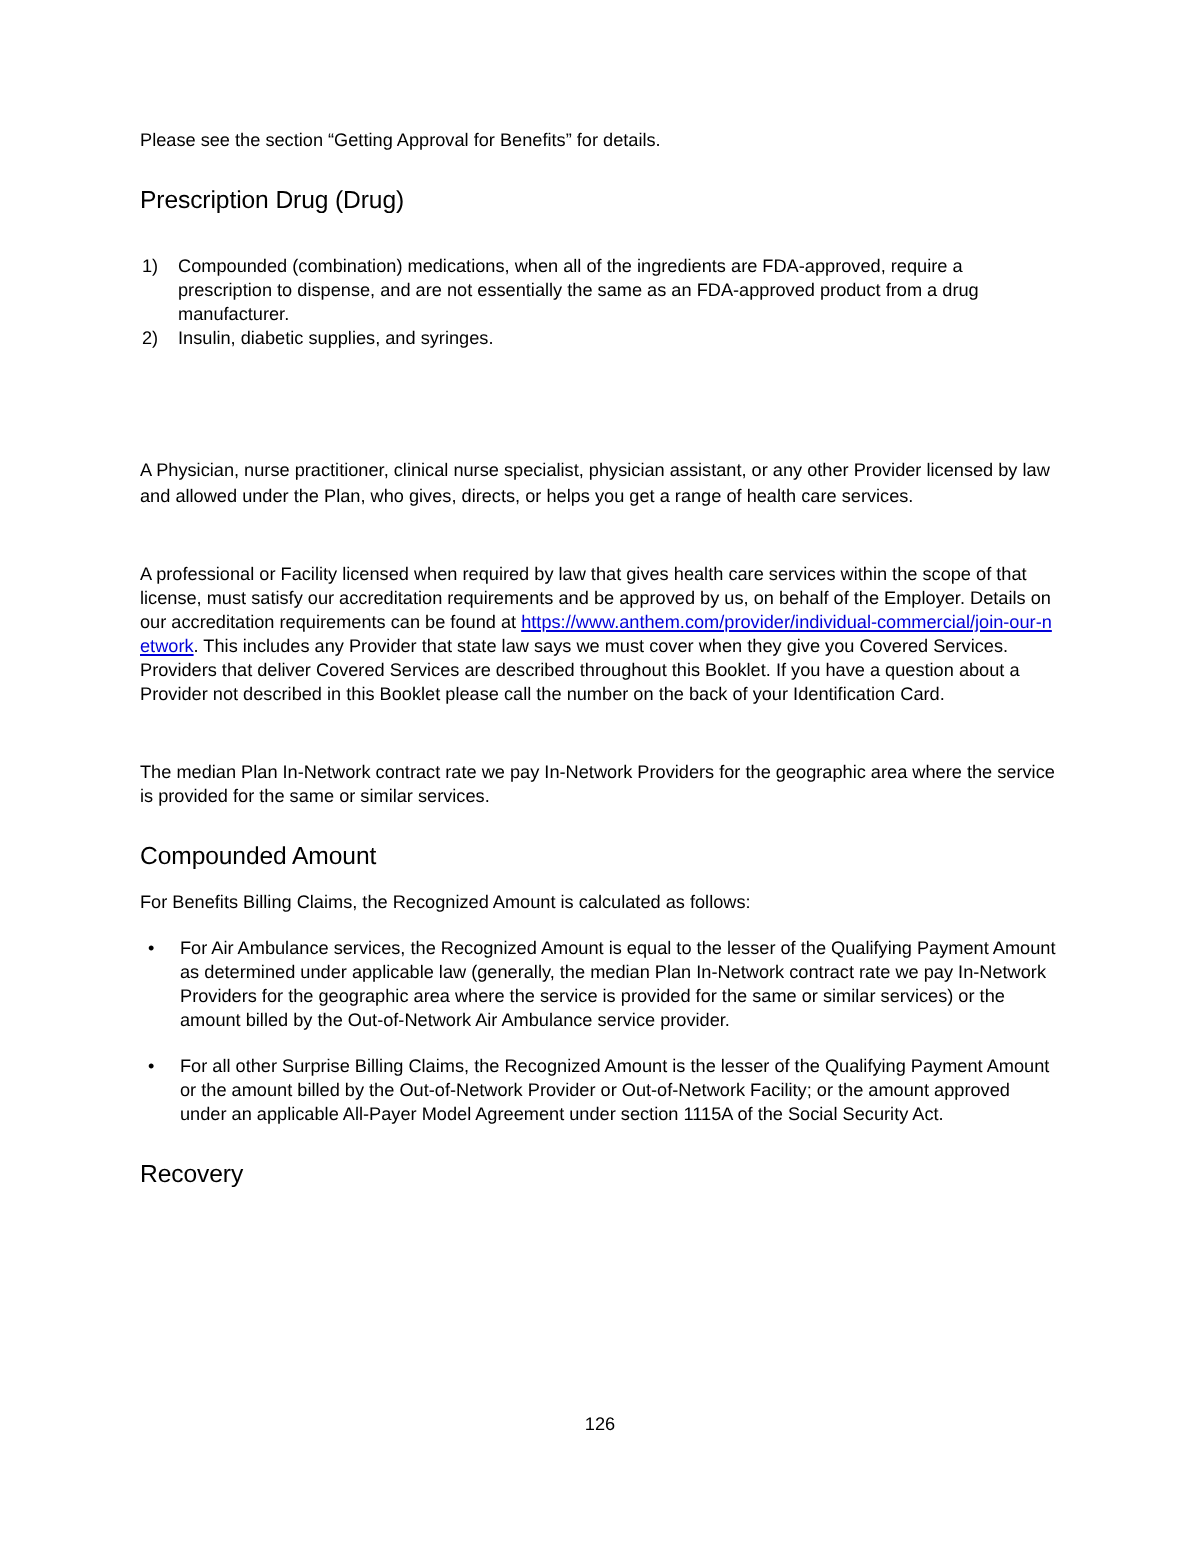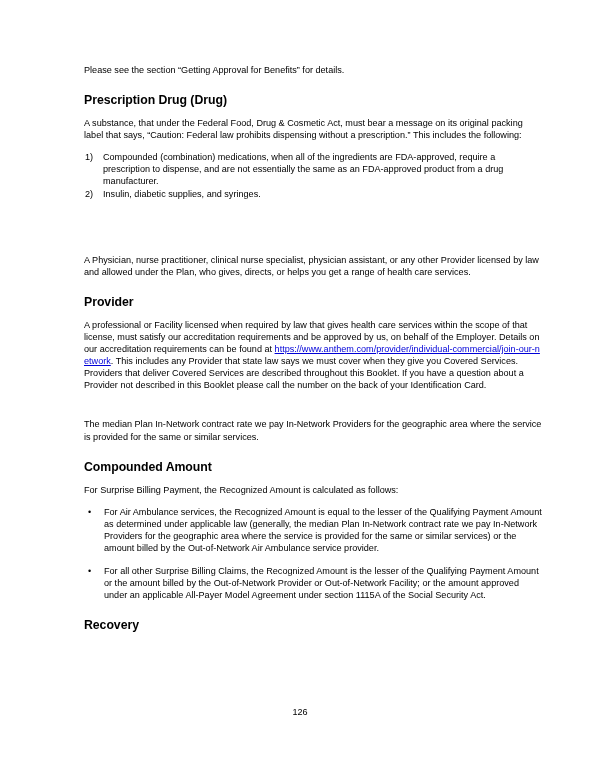--- a/index.html
+++ b/index.html
@@ -16,34 +16,34 @@
   }
   .page {
     position: relative;
     width: 600px;
     height: 776px;
     background: #ffffff;
     box-sizing: border-box;
   }
   .content {
     position: absolute;
-    left: 84px;
+    left: 70px;
     top: 64px;
     width: 459px;
   }
   p.body-text {
     font-size: 9.1px;
     line-height: 12.1px;
     margin: 0;
     text-align: left;
   }
   h2.section-heading {
     font-size: 12.3px;
     line-height: 14px;
-    font-weight: bold;
+    font-weight: normal;
     margin: 0;
     letter-spacing: -0.05px;
   }
   .gap-intro-heading { height: 17px; }
   .gap-heading-body  { height: 10px; }
   .gap-body-heading  { height: 17px; }
   .gap-body-list     { height: 10px; }
   .gap-list-heading  { height: 17px; }
 
   ol.num-list {
@@ -109,21 +109,20 @@
 
 <div class="page">
   <div class="content">
 
     <p class="body-text">Please see the section “Getting Approval for Benefits” for details.</p>
 
     <div class="gap-intro-heading"></div>
 
     <h2 class="section-heading">Prescription Drug (Drug)</h2>
     <div class="gap-heading-body"></div>
-    <p class="body-text">A substance, that under the Federal Food, Drug &amp; Cosmetic Act, must bear a message on its original packing label that says, “Caution: Federal law prohibits dispensing without a prescription.”  This includes the following:</p>
 
     <div class="gap-body-list"></div>
 
     <ol class="num-list">
       <li>
         <span class="marker">1)</span>
         <span>Compounded (combination) medications, when all of the ingredients are FDA-approved, require a prescription to dispense, and are not essentially the same as an FDA-approved product from a drug manufacturer.</span>
       </li>
       <li>
         <span class="marker">2)</span>
@@ -135,34 +134,33 @@
 
     <div class="gap-heading-body"></div>
 
     <div class="gap-body-heading"></div>
 
     <div class="gap-heading-body"></div>
     <p class="body-text">A Physician, nurse practitioner, clinical nurse specialist, physician assistant, or any other Provider licensed by law and allowed under the Plan, who gives, directs, or helps you get a range of health care services.</p>
 
     <div class="gap-body-heading"></div>
 
-    <h2 class="section-heading">Provider</h2>
     <div class="gap-heading-body"></div>
     <p class="body-text"><span>A professional or Facility licensed when required by law that gives health care services within the scope of that license, must satisfy our accreditation requirements and be approved by us, on behalf of the Employer.  Details on our accreditation requirements can be found at </span><a class="inline-link" href="#">https://www.anthem.com/provider/individual-commercial/join-our-network</a><span>. This includes any Provider that state law says we must cover when they give you Covered Services. Providers that deliver Covered Services are described throughout this Booklet.  If you have a question about a Provider not described in this Booklet please call the number on the back of your Identification Card.</span></p>
 
     <div class="gap-body-heading"></div>
 
     <div class="gap-heading-body"></div>
     <p class="body-text">The median Plan In-Network contract rate we pay In-Network Providers for the geographic area where the service is provided for the same or similar services.</p>
 
     <div class="gap-body-heading"></div>
 
     <h2 class="section-heading">Compounded Amount</h2>
     <div class="gap-heading-body"></div>
-    <p class="body-text">For Surprise Billing Payment, the Recognized Amount is calculated as follows:</p>
+    <p class="body-text">For Benefits Billing Claims, the Recognized Amount is calculated as follows:</p>
 
     <div class="gap-body-list"></div>
 
     <ul class="bullet-list">
       <li>
         <span class="dot">•</span>
         <span>For Air Ambulance services, the Recognized Amount is equal to the lesser of the Qualifying Payment Amount as determined under applicable law (generally, the median Plan In-Network contract rate we pay In-Network Providers for the geographic area where the service is provided for the same or similar services) or the amount billed by the Out-of-Network Air Ambulance service provider.</span>
       </li>
       <li>
         <span class="dot">•</span>

